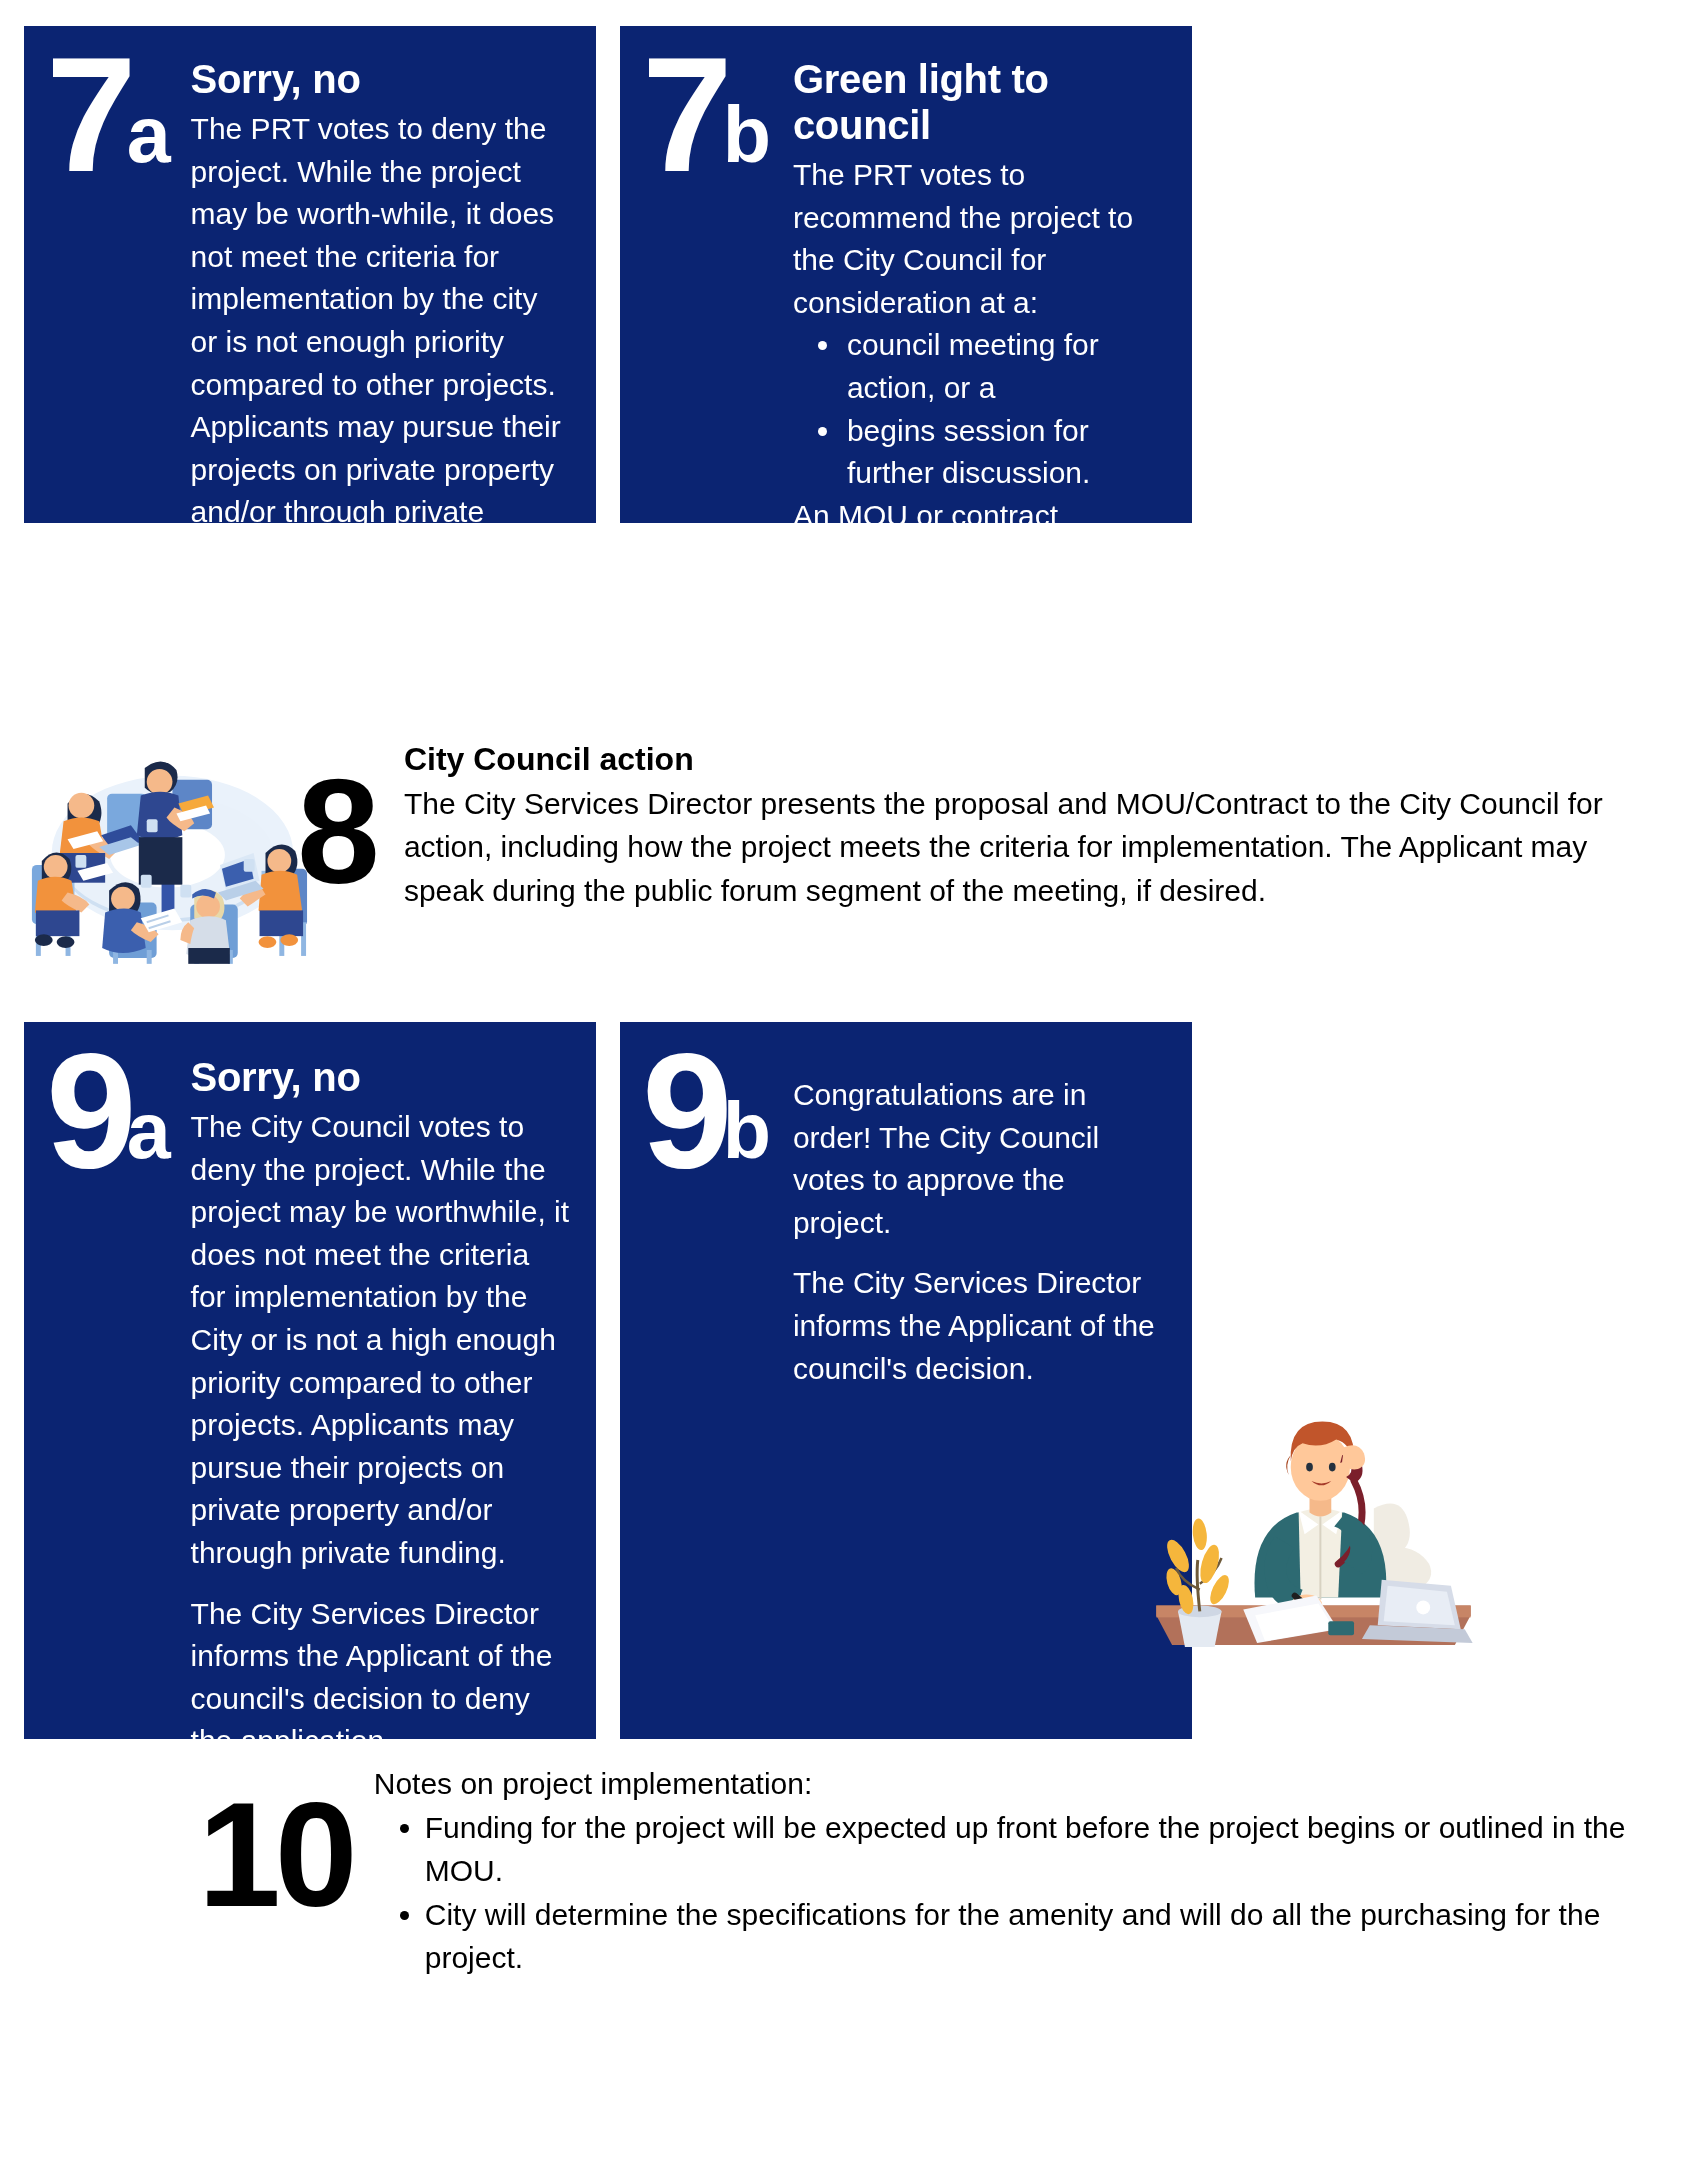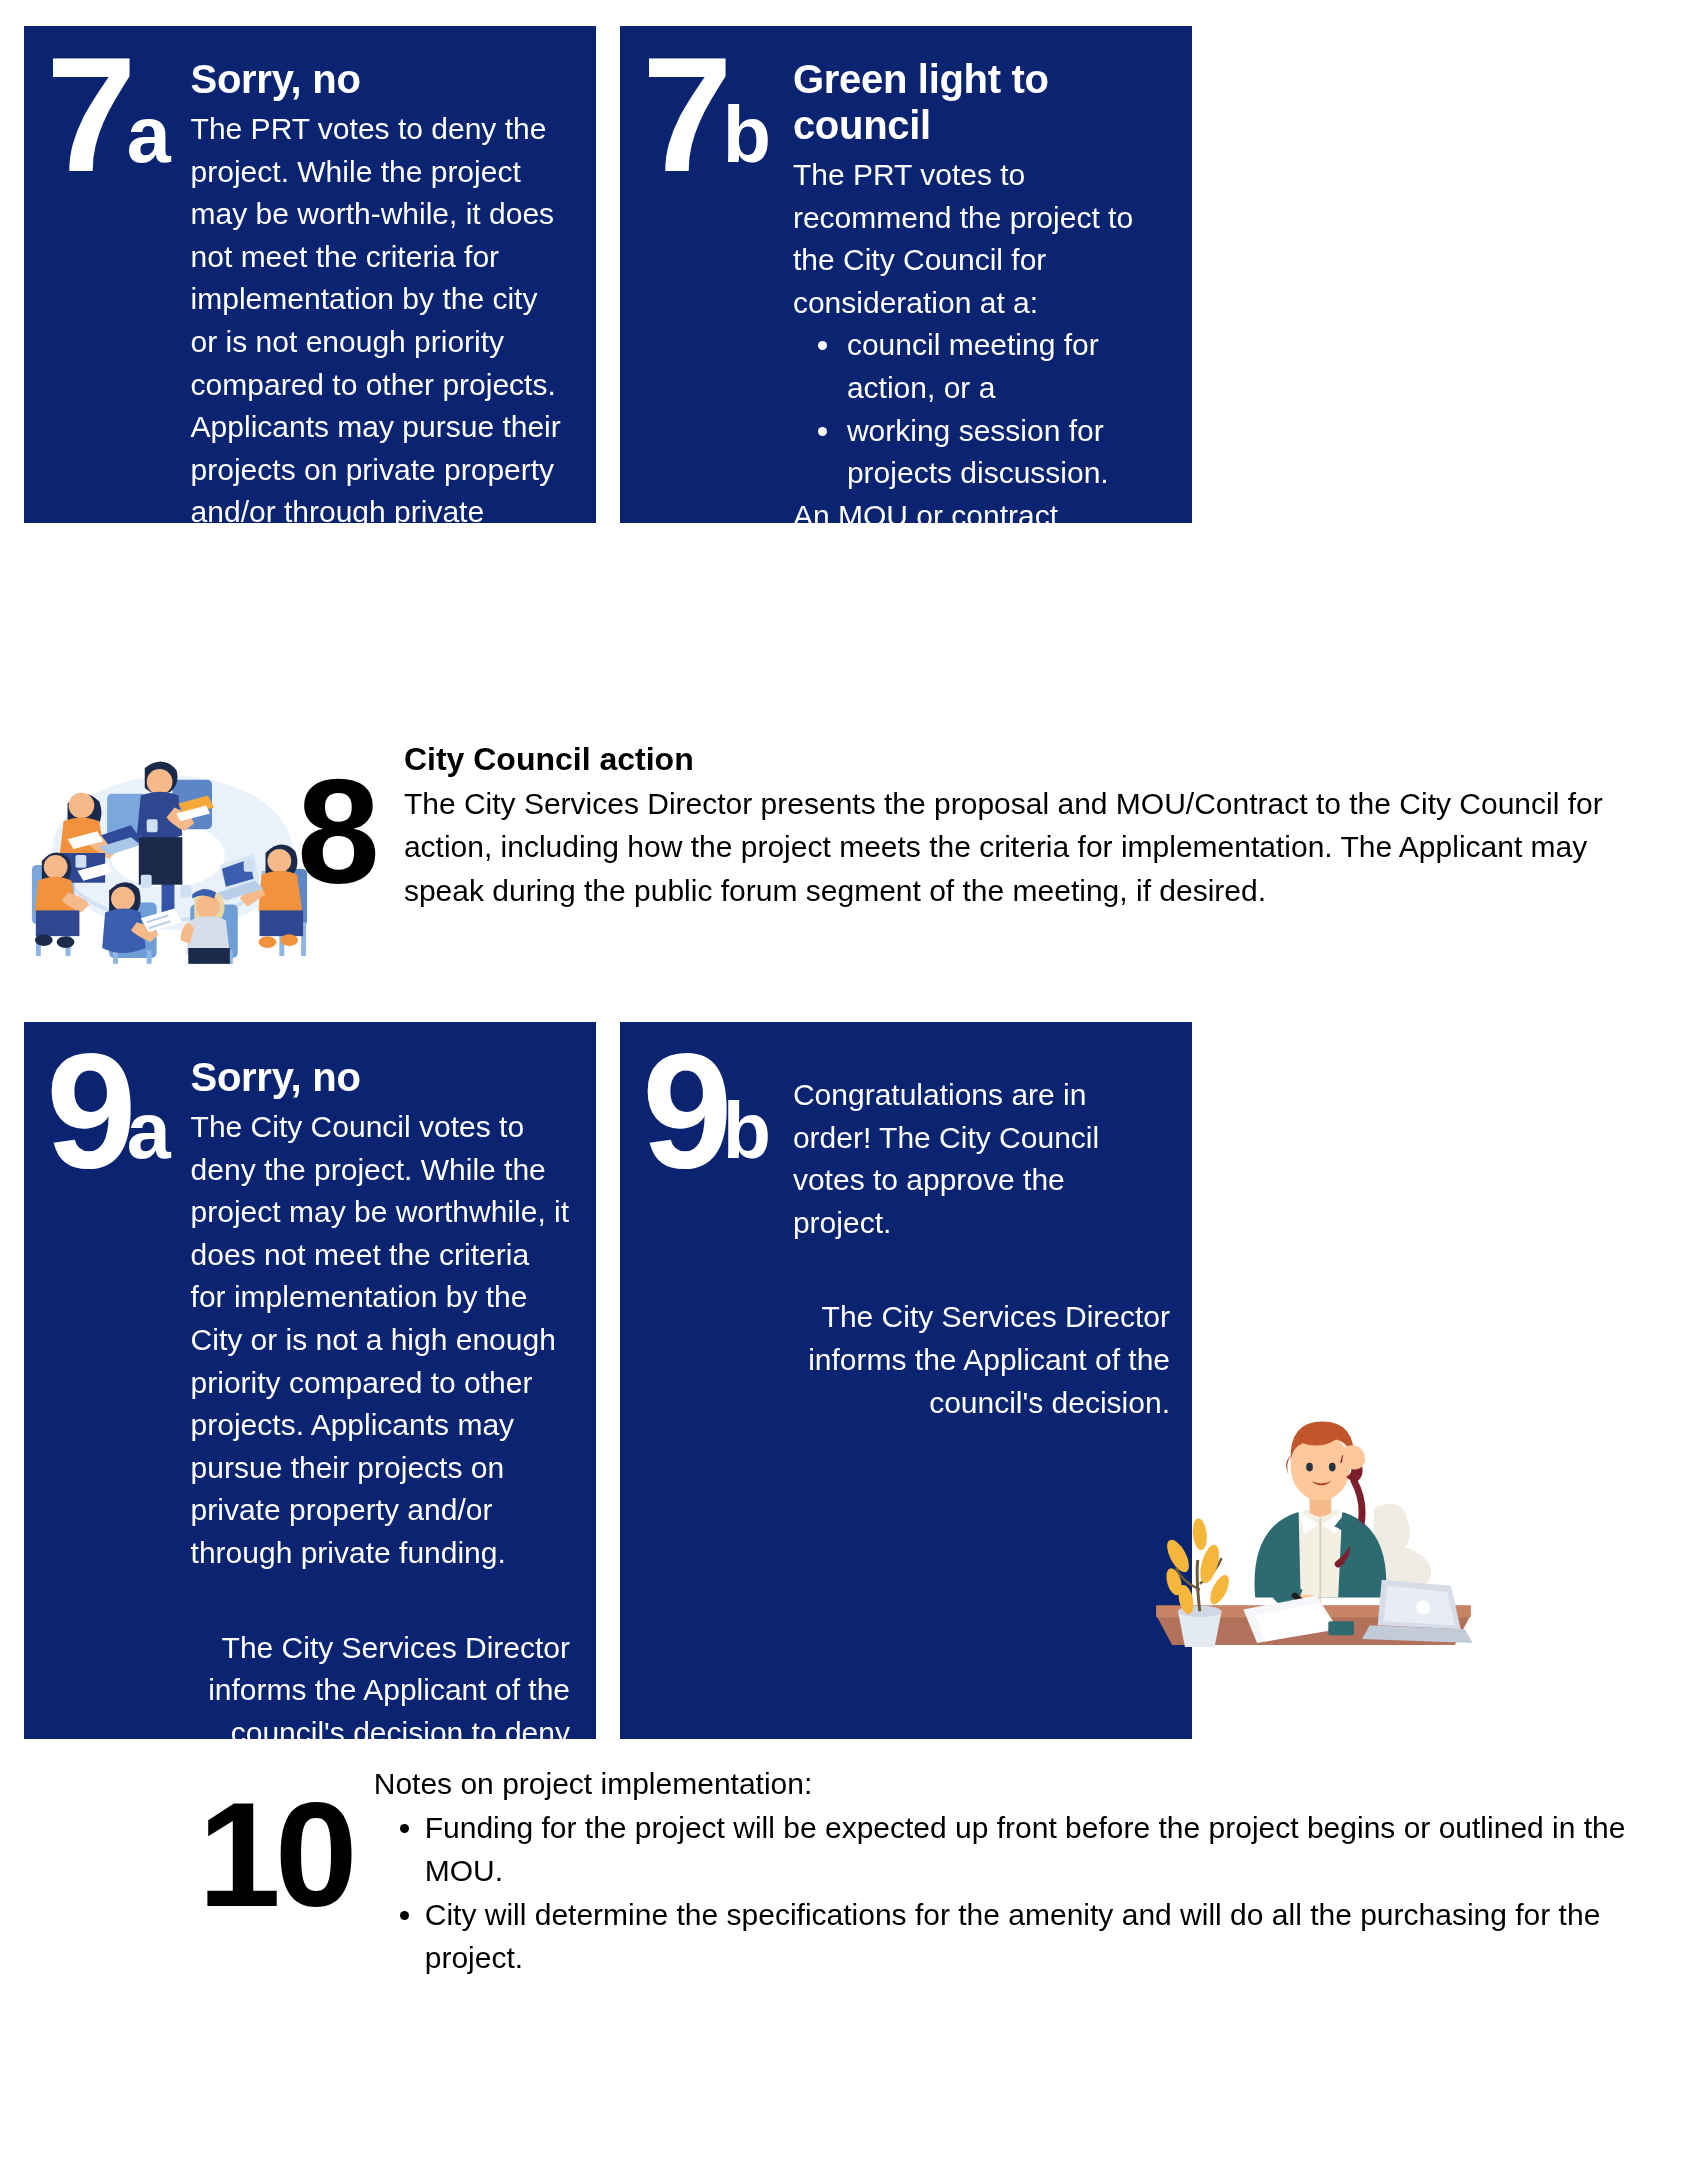--- a/index.html
+++ b/index.html
@@ -76,22 +76,21 @@
     line-height: 1.15;
     letter-spacing: -0.3px;
   }
 
   .panel-text {
     font-size: 30px;
     line-height: 1.42;
     margin: 0;
   }
   .panel-text.gap {
-    margin-top: 52px;
-    text-align: right;
+    margin-top: 18px;
   }
 
   ul.blue-list {
     margin: 0;
     padding-left: 50px;
     font-size: 30px;
     line-height: 1.42;
   }
   ul.blue-list li {
     margin: 0;
@@ -179,21 +178,21 @@
     <div class="box-inner">
       <div class="numeral">
         <span class="big">7</span>
         <span class="sub">b</span>
       </div>
       <div class="body-col" style="padding-left:16px; padding-top:8px;">
         <h2 class="panel-title">Green light to council</h2>
         <p class="panel-text">The PRT votes to recommend the project to the City Council for consideration at a:</p>
         <ul class="blue-list">
           <li>council meeting for action, or a</li>
-          <li>working session for projects discussion.</li>
+          <li>begins session for further discussion.</li>
         </ul>
         <p class="panel-text">An MOU or contract outlining expectations and operations of the Applicant and the City will be drafted at this time. MOU or contract must be agreed upon between parties prior to project going to City Council.</p>
       </div>
     </div>
   </section>
 
   <div class="illus-meeting">
     <svg viewBox="0 0 290 222" width="287" height="220" aria-hidden="true">
 
       <ellipse cx="150" cy="110" rx="122" ry="78" fill="#eaf2fb"></ellipse>

